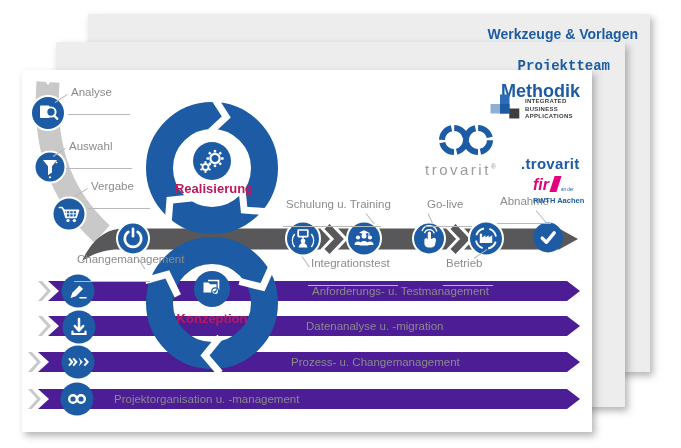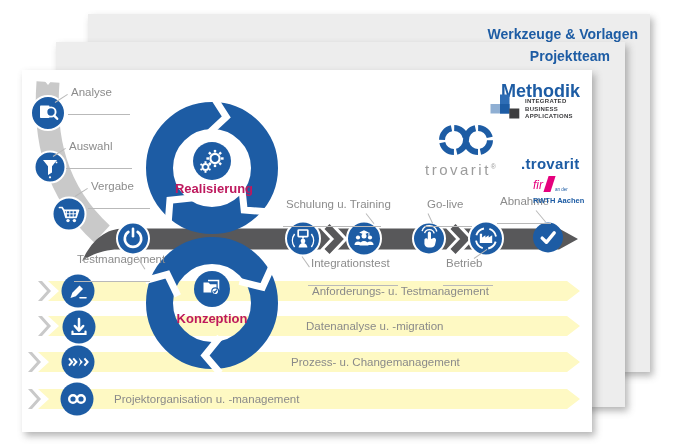--- a/index.html
+++ b/index.html
@@ -4,28 +4,28 @@
 <style>
   html,body{margin:0;padding:0;background:#fff;}
   .stage{position:relative;width:681px;height:448px;background:#fff;overflow:hidden;
          font-family:"Liberation Sans",sans-serif;}
   .card{position:absolute;box-shadow:3px 4px 7px rgba(90,90,90,.45);}
   .card-back{left:88px;top:14px;width:562px;height:358px;background:#ededed;}
   .card-mid{left:56px;top:42px;width:569px;height:365px;background:#ededed;}
   .card-front{left:22px;top:70px;width:570px;height:362px;background:#ffffff;}
   .card-title{position:absolute;font-weight:bold;color:#1d5ca4;font-size:14px;white-space:nowrap;}
   .title-tools{top:12px;right:12px;}
-  .title-team{top:6px;right:15px;}
+  .title-team{top:16px;right:15px;font-family:Liberation Mono, monospace;}
   .title-method{top:11px;right:12px;font-size:18px;}
 
   
   .stream{position:absolute;height:20px;z-index:1;}
   .stream-chip{position:absolute;left:0;top:0;width:13px;height:20px;background:#c9c9c9;
       clip-path:polygon(0 0,4px 0,13px 10px,4px 20px,0 20px,9px 10px);}
-  .stream-body{position:absolute;left:10px;top:0;right:0;bottom:0;background:#fef9c3;
+  .stream-body{position:absolute;left:10px;top:0;right:0;bottom:0;background:#4c1d95;
       clip-path:polygon(0 0,calc(100% - 13px) 0,100% 10px,calc(100% - 13px) 20px,0 20px,11px 10px);}
   .stream-label{font-size:11.5px;color:#8a8a8a;line-height:20px;white-space:nowrap;display:block;}
 
   
   .lbl{position:absolute;font-size:11.5px;color:#8c8c8c;border-bottom:1px solid #b9b9b9;
        padding:0 3px 16px 3px;white-space:nowrap;z-index:4;}
   .diag{position:absolute;height:1px;background:#b9b9b9;transform-origin:0 50%;z-index:4;display:block;}
 
   .hub-label{position:absolute;transform:translateX(-50%);font-weight:bold;color:#be185d;
        font-size:13px;z-index:4;white-space:nowrap;}
@@ -37,21 +37,21 @@
   .iba-text{margin-left:5px;margin-top:4px;font-size:6px;font-weight:bold;color:#3a3a3c;
        line-height:7.5px;letter-spacing:.3px;}
   .logo-implaix{position:absolute;left:403px;top:53px;z-index:4;}
   .logo-implaix svg{margin-left:11px;display:block;}
   .implaix-word{font-size:15px;color:#9c9c9c;letter-spacing:2.5px;margin-top:2px;font-weight:400;}
   .implaix-word sup{font-size:7px;letter-spacing:0;}
   .logo-trovarit{position:absolute;left:499px;top:85px;font-size:15px;font-weight:bold;
        color:#1d5ca4;letter-spacing:.3px;z-index:4;}
   .logo-fir{position:absolute;left:511px;top:106px;z-index:4;}
   .fir-row{display:flex;align-items:flex-end;}
-  .fir-word{color:#e5007d;font-weight:normal;font-style:italic;font-size:12px;line-height:14px;}
+  .fir-word{color:#e5007d;font-weight:bold;font-style:italic;font-size:16px;line-height:14px;}
   .fir-slash{display:inline-block;width:7px;height:16px;background:#e5007d;
        transform:skewX(-18deg);margin-left:3px;}
   .fir-ander{font-size:4.5px;color:#1d5ca4;margin-left:2px;}
   .fir-sub{font-size:7.5px;font-weight:bold;color:#1d5ca4;margin-top:4px;}
 </style>
 </head>
 <body>
 
 <div class="stage">
 
@@ -273,21 +273,21 @@
 
     <div class="lbl" style="left:46px;top:16px;width:56px;">Analyse</div>
     <i class="diag" style="left:33px;top:32px;width:15px;transform:rotate(-33deg);"></i>
 
     <div class="lbl" style="left:44px;top:70px;width:60px;">Auswahl</div>
     <i class="diag" style="left:31px;top:86px;width:15px;transform:rotate(-33deg);"></i>
 
     <div class="lbl" style="left:66px;top:110px;width:56px;">Vergabe</div>
     <i class="diag" style="left:53px;top:126px;width:15px;transform:rotate(-33deg);"></i>
 
-    <div class="lbl" style="left:52px;top:183px;width:70px;">Testmanagement</div>
+    <div class="lbl" style="left:52px;top:183px;width:70px;">Changemanagement</div>
     <i class="diag" style="left:115px;top:186px;width:15px;transform:rotate(58deg);"></i>
 
     <div class="lbl" style="left:261px;top:128px;width:92px;">Schulung u. Training</div>
     <i class="diag" style="left:344px;top:143px;width:13px;transform:rotate(52deg);"></i>
 
     <div class="lbl" style="left:402px;top:128px;width:42px;">Go-live</div>
     <i class="diag" style="left:406px;top:143px;width:11px;transform:rotate(65deg);"></i>
 
     <div class="lbl" style="left:475px;top:125px;width:48px;">Abnahme</div>
     <i class="diag" style="left:514px;top:140px;width:15px;transform:rotate(50deg);"></i>

